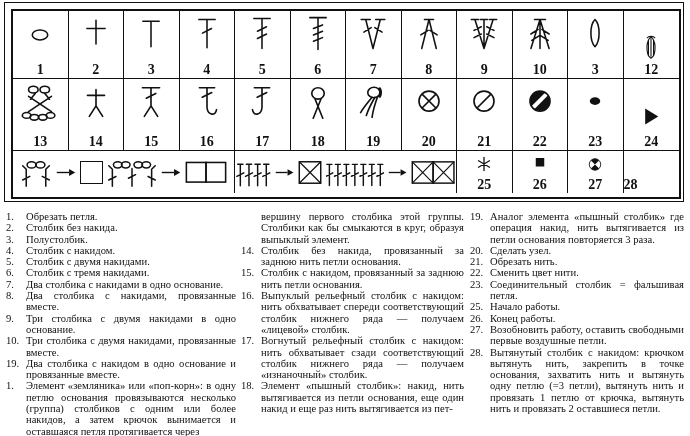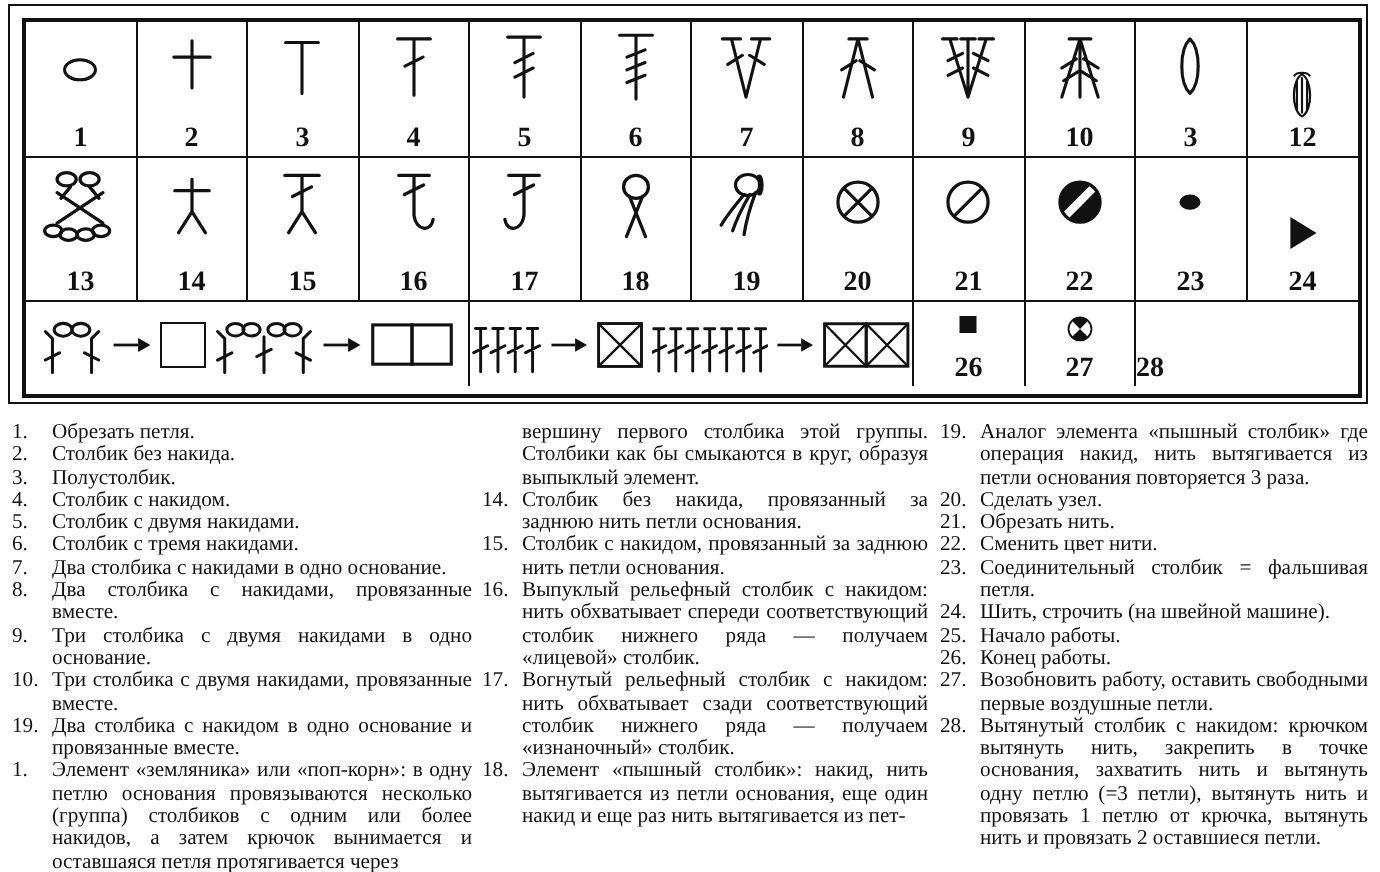--- a/index.html
+++ b/index.html
@@ -267,20 +267,26 @@
           <path class="fillsym" d="M17 1.5 L25 6 L17 10.5 Z"></path>
         </svg>
       <svg width="46" height="25" viewBox="0 0 52 28">
         <rect x="1.5" y="1.5" width="24.5" height="25" fill="none" stroke="#111" stroke-width="1.7"></rect>
         <rect x="26" y="1.5" width="24.5" height="25" fill="none" stroke="#111" stroke-width="1.7"></rect>
         <path d="M1.5 1.5 L26 26.5 M26 1.5 L1.5 26.5 M26 1.5 L50.5 26.5 M50.5 1.5 L26 26.5" stroke="#111" stroke-width="1.4" fill="none"></path>
       </svg>
     </div>
 
     <div class="cell row3">
+      <svg class="sym" width="22" height="22" viewBox="0 0 44 40">
+          <path d="M22 5 V31 M11 11.5 L33 24.5 M33 11.5 L11 24.5" stroke-width="2.6"></path>
+        </svg>
+      <span class="num">25</span>
+    </div>
+    <div class="cell row3">
       <svg width="22" height="20" viewBox="0 0 44 38">
           <rect class="fillsym" x="13.5" y="7" width="17" height="17"></rect>
         </svg>
       <span class="num">26</span>
     </div>
     <div class="cell row3">
       <svg width="24" height="22" viewBox="0 0 44 40">
         <circle cx="22" cy="19" r="10.5" fill="none" stroke="#111" stroke-width="1.7"></circle>
         <path class="fillsym" d="M22 19 L14.6 11.6 A10.5 10.5 0 0 1 29.4 11.6 Z"></path>
         <path class="fillsym" d="M22 19 L14.6 26.4 A10.5 10.5 0 0 0 29.4 26.4 Z"></path>
@@ -388,23 +394,20 @@
       </div>
 
       <div class="entry">
         <span class="lnum">22.</span><span>Сменить цвет нити.</span>
       </div>
 
       <div class="entry">
         <span class="lnum">23.</span><span>Соединительный столбик = фальшивая петля.</span>
       </div>
 
-      <div class="entry">
-        <span class="lnum">24.</span><span>Шить, строчить (на швейной машине).</span>
-      </div>
 
       <div class="entry">
         <span class="lnum">25.</span><span>Начало работы.</span>
       </div>
 
       <div class="entry">
         <span class="lnum">26.</span><span>Конец работы.</span>
       </div>
 
       <div class="entry">

